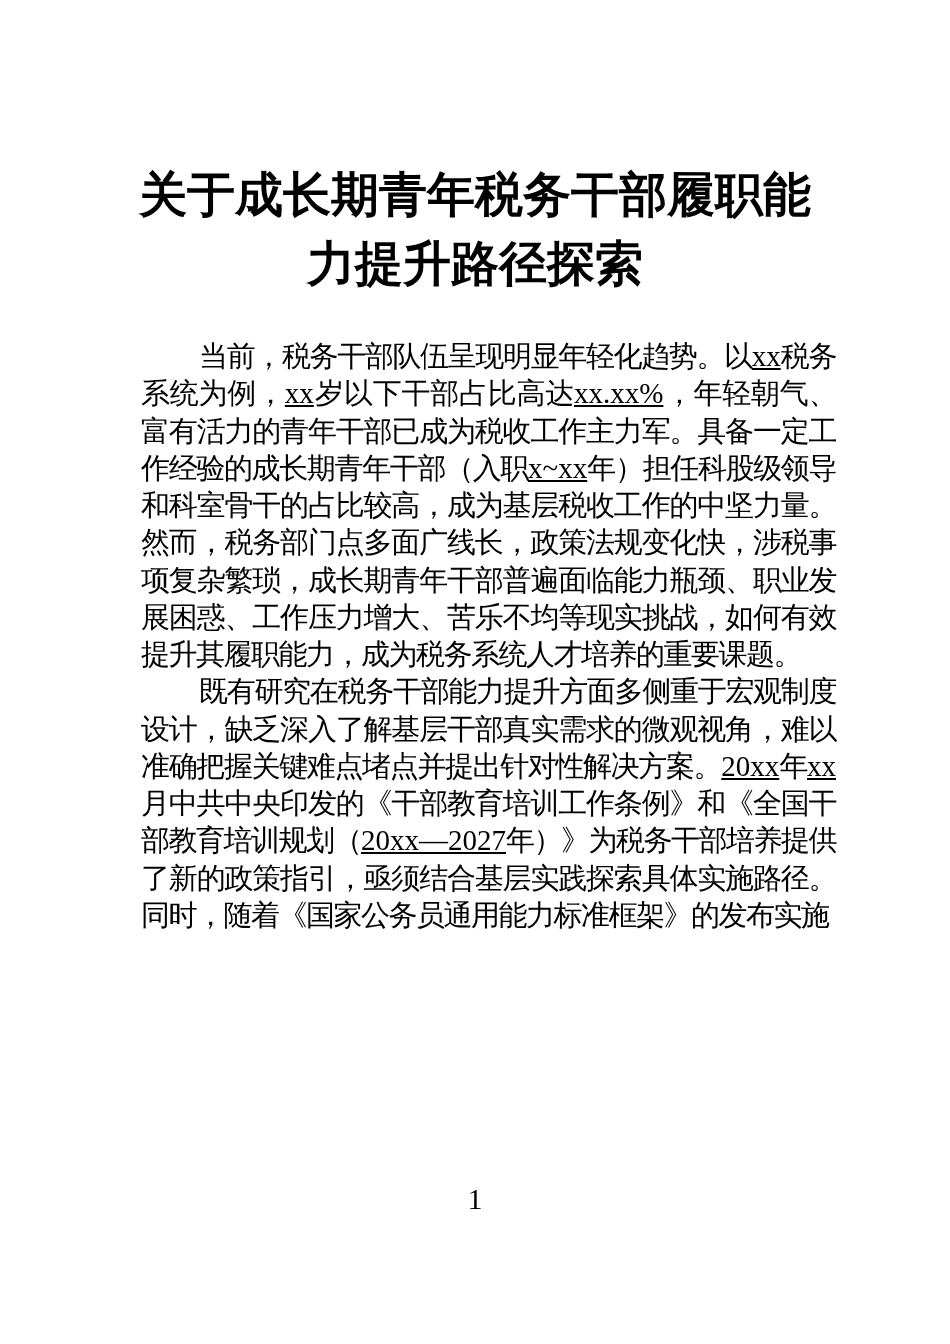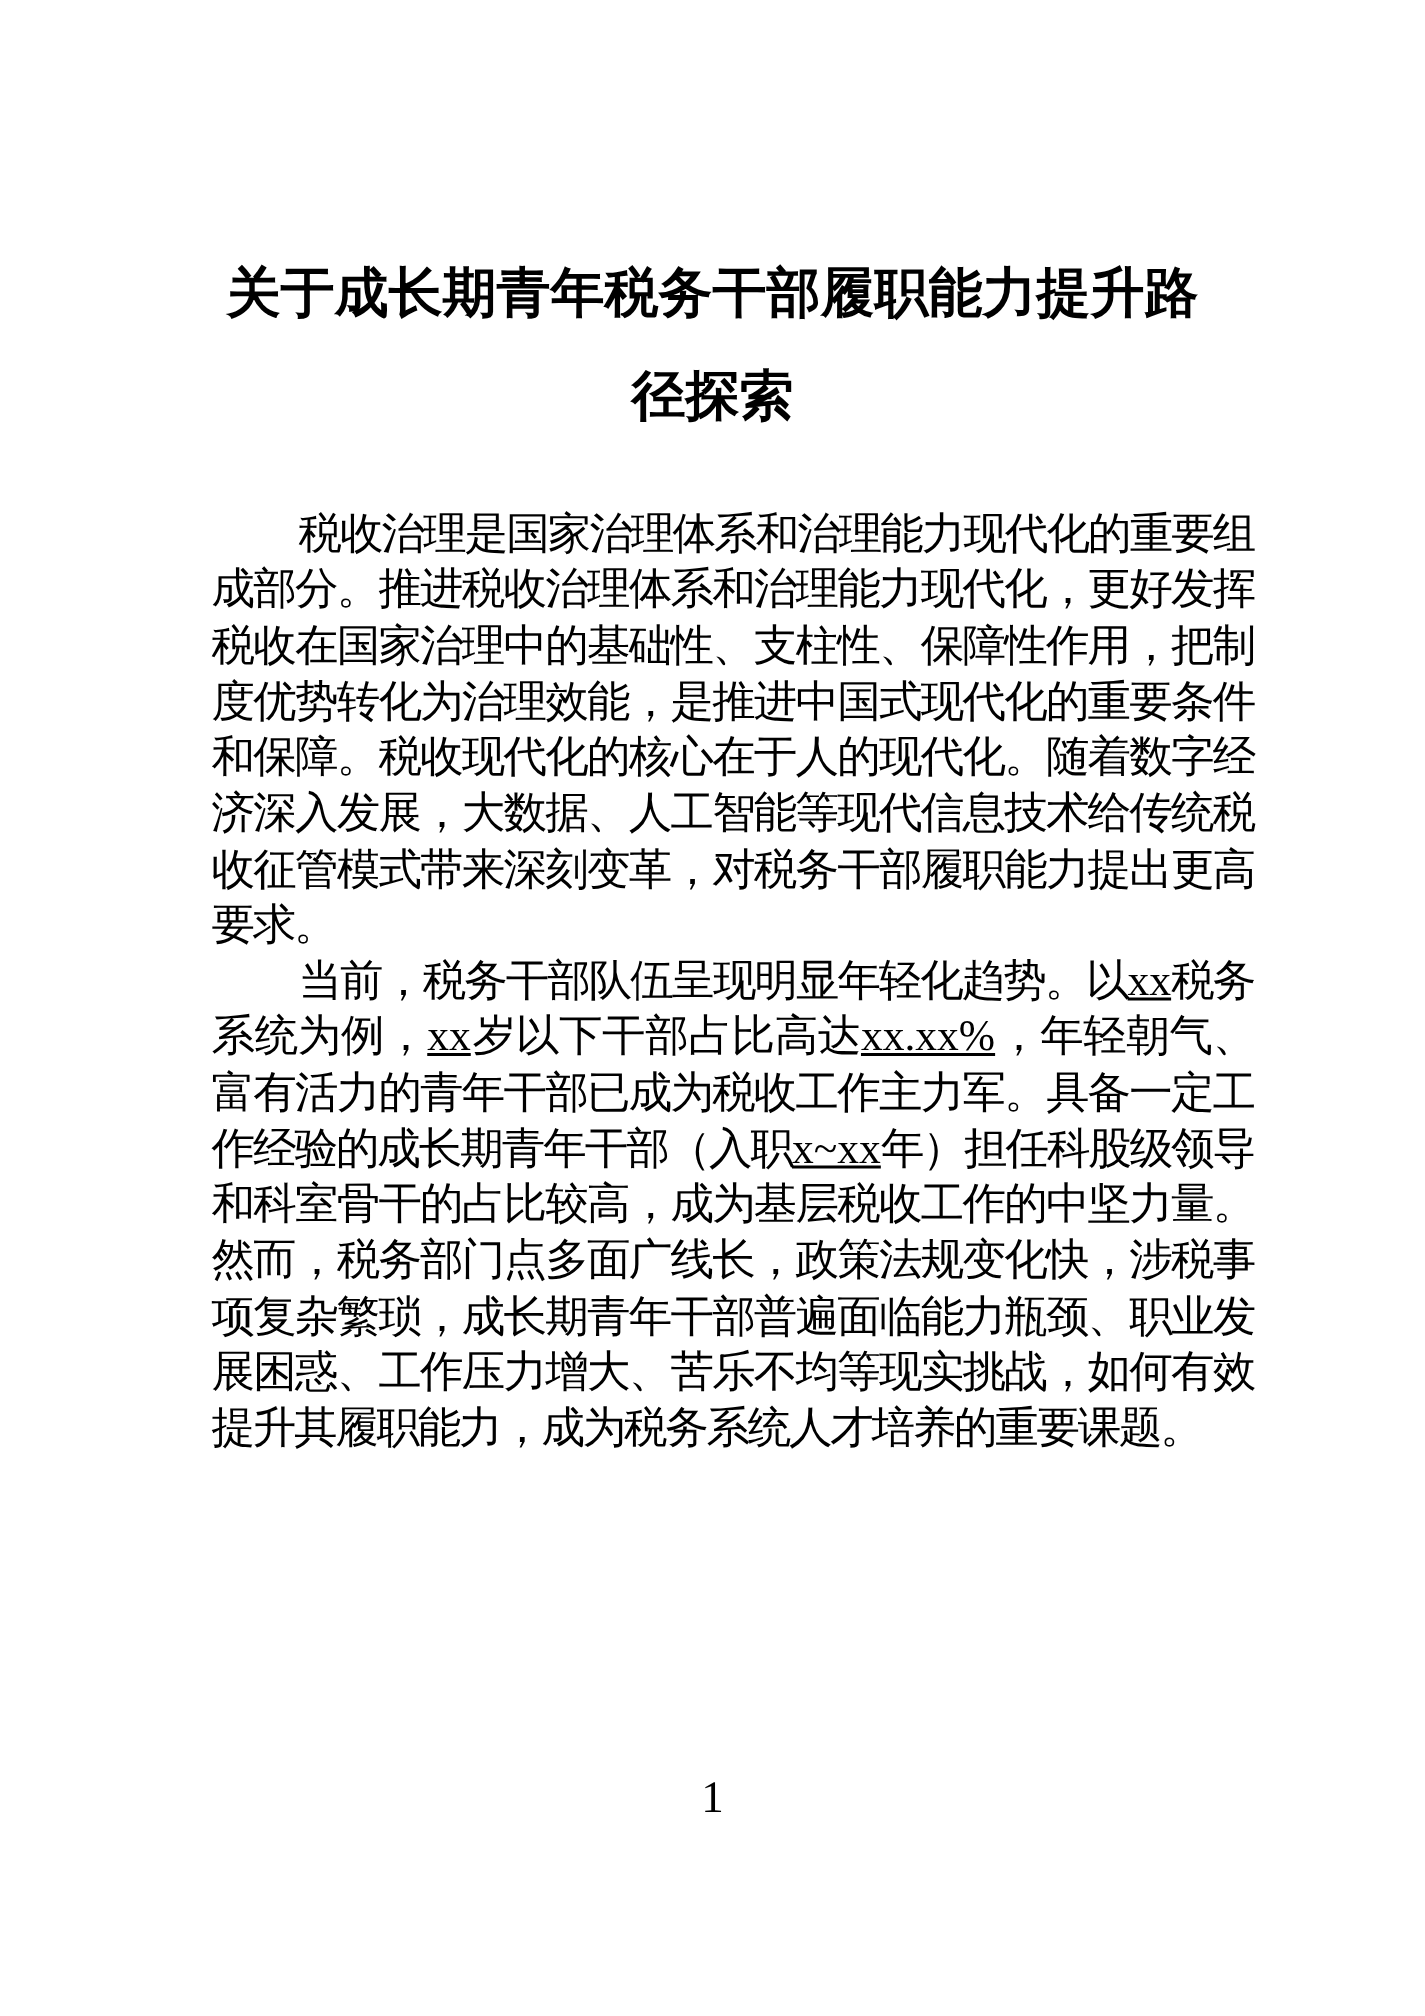--- a/index.html
+++ b/index.html
@@ -11,21 +11,21 @@
     position: relative;
     width: 950px;
     height: 1344px;
     background: #ffffff;
     color: #000000;
     overflow: hidden;
   }
   .doc-title {
     margin: 160px 135px 0 135px;
     text-align: center;
-    font-size: 36px;
+    font-size: 48px;
     line-height: 69px;
     font-weight: 600;
     font-family: "Liberation Sans", sans-serif;
     color: #000000;
   }
   .doc-body {
     margin: 40px 114px 0 141px;
     font-size: 29px;
     line-height: 37.25px;
     letter-spacing: -1.5px;
@@ -56,19 +56,19 @@
   }
 </style>
 </head>
 <body>
 
 <div class="doc-page">
 
   <h1 class="doc-title">关于成长期青年税务干部履职能力提升路径探索</h1>
 
   <div class="doc-body">
-    <p class="doc-paragraph mixed-cjk-latin">税收治理是国家治理体系和治理能力现代化的重要组成部分。推进税收治理体系和治理能力现代化，更好发挥税收在国家治理中的基础性、支柱性、保障性作用，把制度优势转化为治理效能，是推进中国式现代化的重要条件和保障。税收现代化的核心在于人的现代化。随着数字经济深入发展，大数据、人工智能等现代信息技术给传统税收征管模式带来深刻变革，对税务干部履职能力提出更高要求。</p>
     <p class="doc-paragraph mixed-cjk-latin">当前，税务干部队伍呈现明显年轻化趋势。以<span class="latin">xx</span>税务系统为例，<span class="latin">xx</span>岁以下干部占比高达<span class="latin">xx.xx%</span>，年轻朝气、富有活力的青年干部已成为税收工作主力军。具备一定工作经验的成长期青年干部（入职<span class="latin">x~xx</span>年）担任科股级领导和科室骨干的占比较高，成为基层税收工作的中坚力量。然而，税务部门点多面广线长，政策法规变化快，涉税事项复杂繁琐，成长期青年干部普遍面临能力瓶颈、职业发展困惑、工作压力增大、苦乐不均等现实挑战，如何有效提升其履职能力，成为税务系统人才培养的重要课题。</p>
+    <p class="doc-paragraph mixed-cjk-latin">既有研究在税务干部能力提升方面多侧重于宏观制度设计，缺乏深入了解基层干部真实需求的微观视角，难以准确把握关键难点堵点并提出针对性解决方案。<span class="latin">20xx</span>年<span class="latin">xx</span>月中共中央印发的《干部教育培训工作条例》和《全国干部教育培训规划（<span class="latin">20xx—2027</span>年）》为税务干部培养提供了新的政策指引，亟须结合基层实践探索具体实施路径。同时，随着《国家公务员通用能力标准框架》的发布实施</p>
   </div>
 
   <div class="page-number">1</div>
 
 </div>
 
 </body></html>

